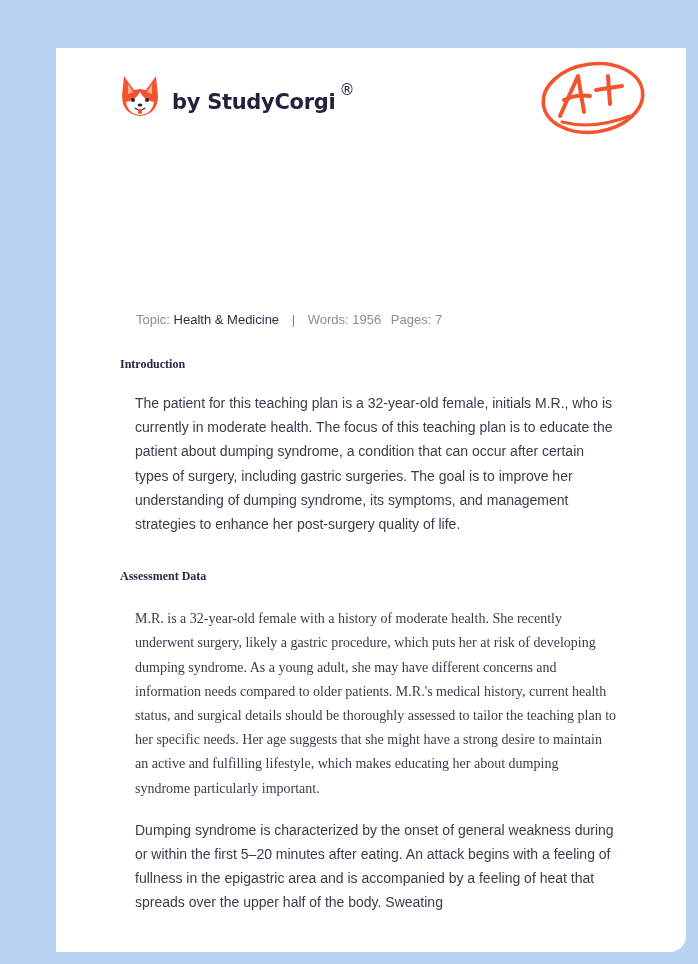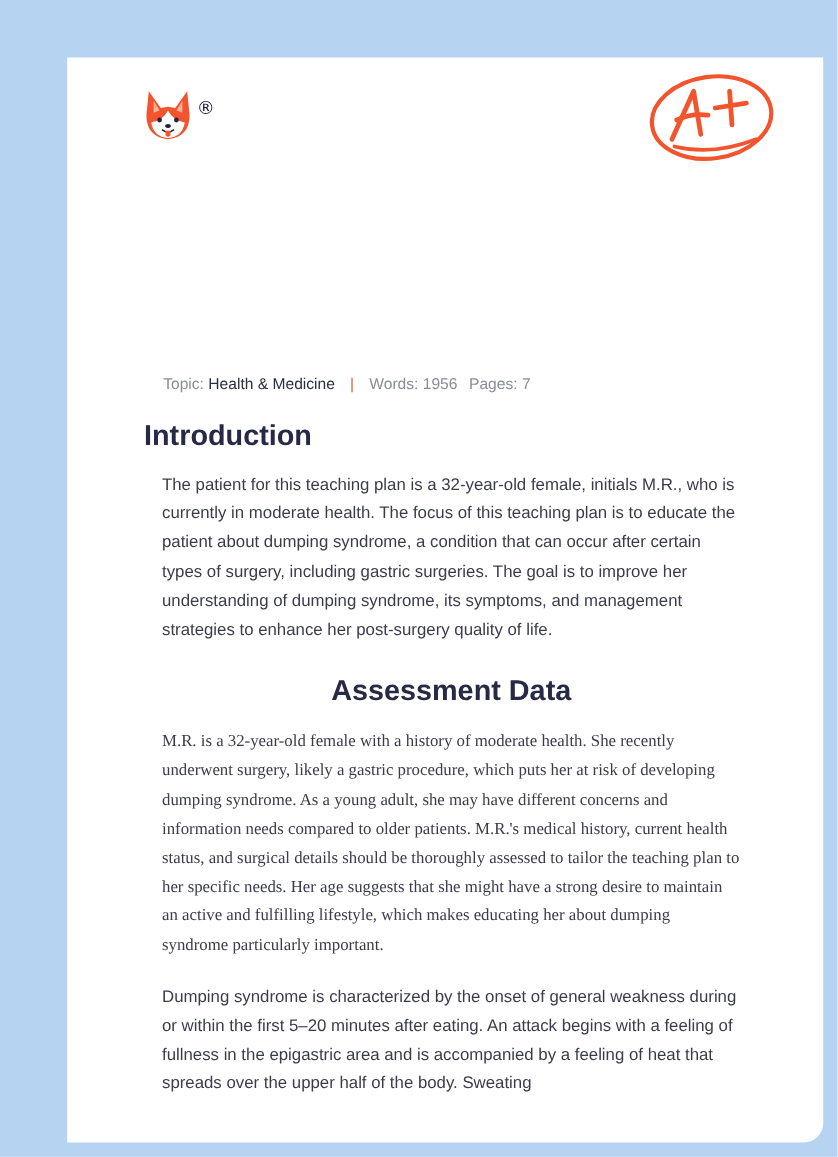--- a/index.html
+++ b/index.html
@@ -83,57 +83,58 @@
     .meta .val { color: #2b2e45; }
     .meta .sep { color: #e0613a; margin: 0 9px; }
     .meta .gap { margin-left: 6px; }
     .content {
       position: absolute;
       left: 64px;
       top: 302px;
       width: 512px;
     }
     .h2 {
-      font-family: Liberation Sans, sans-serif;
+      font-family: Liberation Serif, serif;
       font-weight: bold;
-      font-size: 24px;
+      font-size: 12px;
       color: #262a44;
       margin: 0;
       line-height: 28px;
     }
     .p {
       font-family: "Liberation Sans", sans-serif;
       font-size: 14px;
       line-height: 24.2px;
       color: #3a3c4c;
       margin: 15px;
     }
     .h-intro { margin-top: 0; }
     .p-intro { margin-top: 13px; }
-    .h-assess { margin-top: 26px; text-align: center; }
+    .h-assess { margin-top: 26px; }
     .p-assess { margin-top: 17px; font-family: Liberation Serif, serif; }
     .p-dump { margin-top: 17px; }
   </style>
 </head>
 <body>
 
 <div class="card">
 
   <div class="logo">
     <svg class="corgi" viewBox="0 0 40 46">
       <path d="M4 2 L14 16 L20 15 L26 16 L36 2 L38 22 Q38 40 20 42 Q2 40 2 22 Z" fill="#f2542d"></path>
       <path d="M8 10 L13 18 L8 20 Z" fill="#ffb199"></path>
       <path d="M32 10 L27 18 L32 20 Z" fill="#ffb199"></path>
       <path d="M20 18 Q24 26 34 28 Q32 40 20 41 Q8 40 6 28 Q16 26 20 18 Z" fill="#ffffff"></path>
       <circle cx="13" cy="26" r="2" fill="#22223f"></circle>
       <circle cx="27" cy="26" r="2" fill="#22223f"></circle>
       <ellipse cx="20" cy="31" rx="2.4" ry="1.6" fill="#22223f"></ellipse>
       <path d="M15 34 Q20 38 25 34" stroke="#22223f" stroke-width="1.2" fill="none"></path>
       <path d="M18 35 L22 35 L22 39 Q20 41 18 39 Z" fill="#f2542d"></path>
     </svg>
+    <span class="brand">by StudyCorgi</span>
     <span class="reg">®</span>
   </div>
 
   <svg class="grade" viewBox="0 0 110 80">
     <ellipse cx="55" cy="40" rx="50" ry="34" fill="none" stroke="#f2542d" stroke-width="3.5" transform="rotate(-8 55 40)"></ellipse>
     <path d="M22 58 L40 18 L46 54" fill="none" stroke="#f2542d" stroke-width="4" stroke-linecap="round" stroke-linejoin="round"></path>
     <path d="M26 42 Q38 36 52 38" fill="none" stroke="#f2542d" stroke-width="4" stroke-linecap="round"></path>
     <path d="M58 32 L84 28" fill="none" stroke="#f2542d" stroke-width="4" stroke-linecap="round"></path>
     <path d="M70 18 L72 46" fill="none" stroke="#f2542d" stroke-width="4" stroke-linecap="round"></path>
     <path d="M24 64 Q56 72 92 58" fill="none" stroke="#f2542d" stroke-width="3" stroke-linecap="round"></path>

